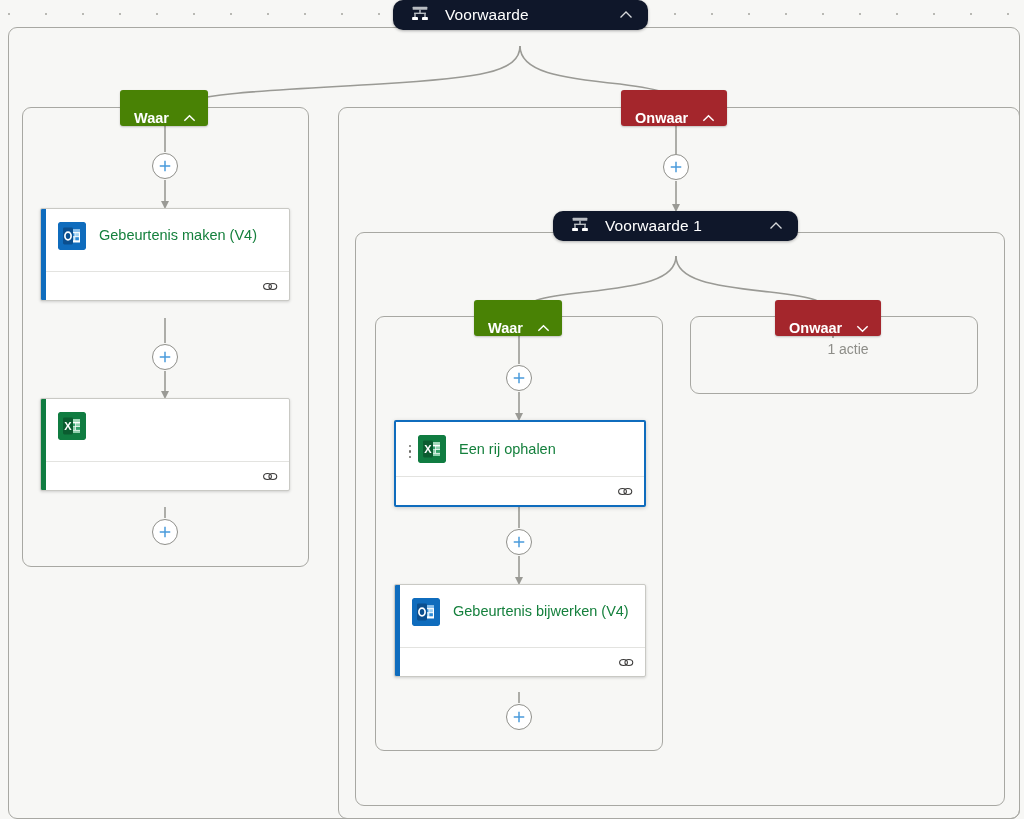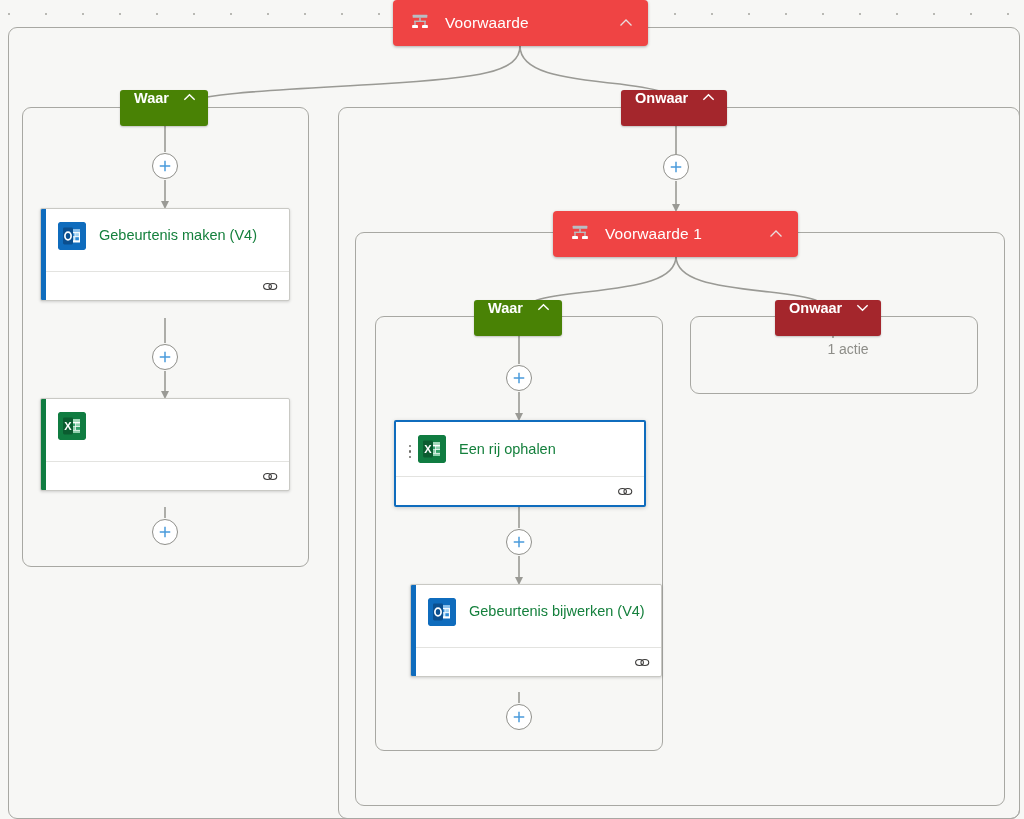--- a/index.html
+++ b/index.html
@@ -45,23 +45,23 @@
   .scope {
     position: absolute;
     border: 1.5px solid #a8a8a3;
     border-radius: 9px;
     background: transparent;
   }
 
   
   .cond-header {
     position: absolute;
-    height: 46px;
-    background: #ef4444;
-    border-radius: 4px;
+    height: 30px;
+    background: #0f172a;
+    border-radius: 10px;
     display: flex;
     align-items: center;
     padding: 0 14px 0 16px;
     box-shadow: 0 1px 3px rgba(0,0,0,0.30);
     color: #ffffff;
   }
   .cond-header .cond-icon {
     width: 22px; height: 22px;
     flex: 0 0 22px;
     margin-right: 14px;
@@ -81,21 +81,21 @@
     margin-left: 10px;
     opacity: .92;
   }
 
   
   .branch-pill {
     position: absolute;
     height: 36px;
     border-radius: 3px;
     display: flex;
-    align-items: flex-start;
+    align-items: flex-end;
     padding: 0 11px 0 14px;
     color: #fff;
     box-shadow: 0 1px 2px rgba(0,0,0,.22);
     z-index: 4;
   }
   .branch-pill .bp-label {
     font-size: 14.5px;
     font-weight: 700;
     white-space: nowrap;
   }
@@ -447,21 +447,21 @@
       </svg>
     </div>
   </div>
 
   <div class="plus" style="left:506px; top:529px;">
     <svg viewBox="0 0 16 16">
       <path d="M8 2 L8 14 M2 8 L14 8" stroke="#4a9bdb" stroke-width="1.7"></path>
     </svg>
   </div>
 
-  <div class="card" style="left:410px; top:584px; width:252px;">
+  <div class="card" style="left:394px; top:584px; width:252px;">
     <div class="accent" style="background:#0f6cbd;"></div>
     <div class="card-body">
       <svg class="app-icon" viewBox="0 0 28 28">
         <rect width="28" height="28" rx="2" fill="#0f6cbd"></rect>
         <rect x="11" y="7.5" width="11" height="13" fill="#ffffff"></rect>
         <rect x="11" y="7.5" width="11" height="2.6" fill="#8cc2ee"></rect>
         <rect x="12.2" y="11.2" width="4.3" height="3.1" fill="#2b8ad6"></rect>
         <rect x="17.3" y="11.2" width="3.6" height="3.1" fill="#9ed0f2"></rect>
         <rect x="12.2" y="15.2" width="4.3" height="3.1" fill="#9ed0f2"></rect>
         <rect x="17.3" y="15.2" width="3.6" height="3.1" fill="#2b8ad6"></rect>

